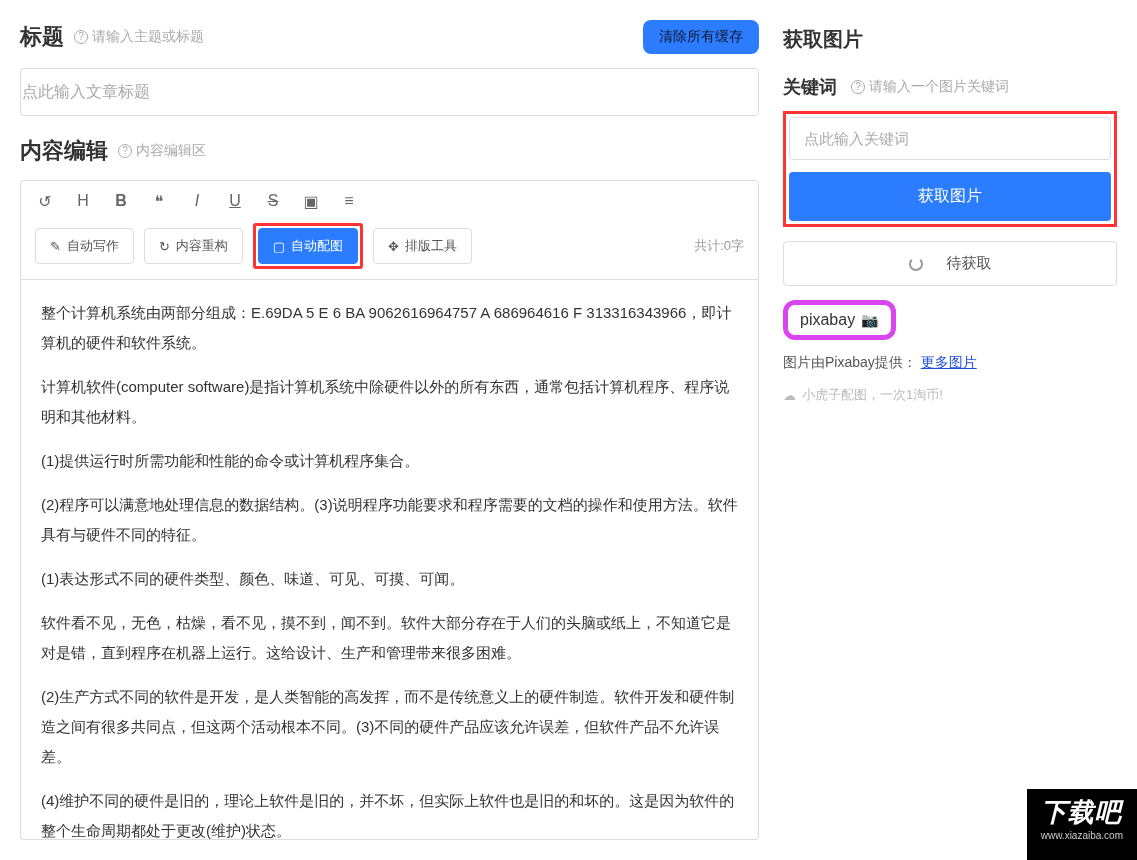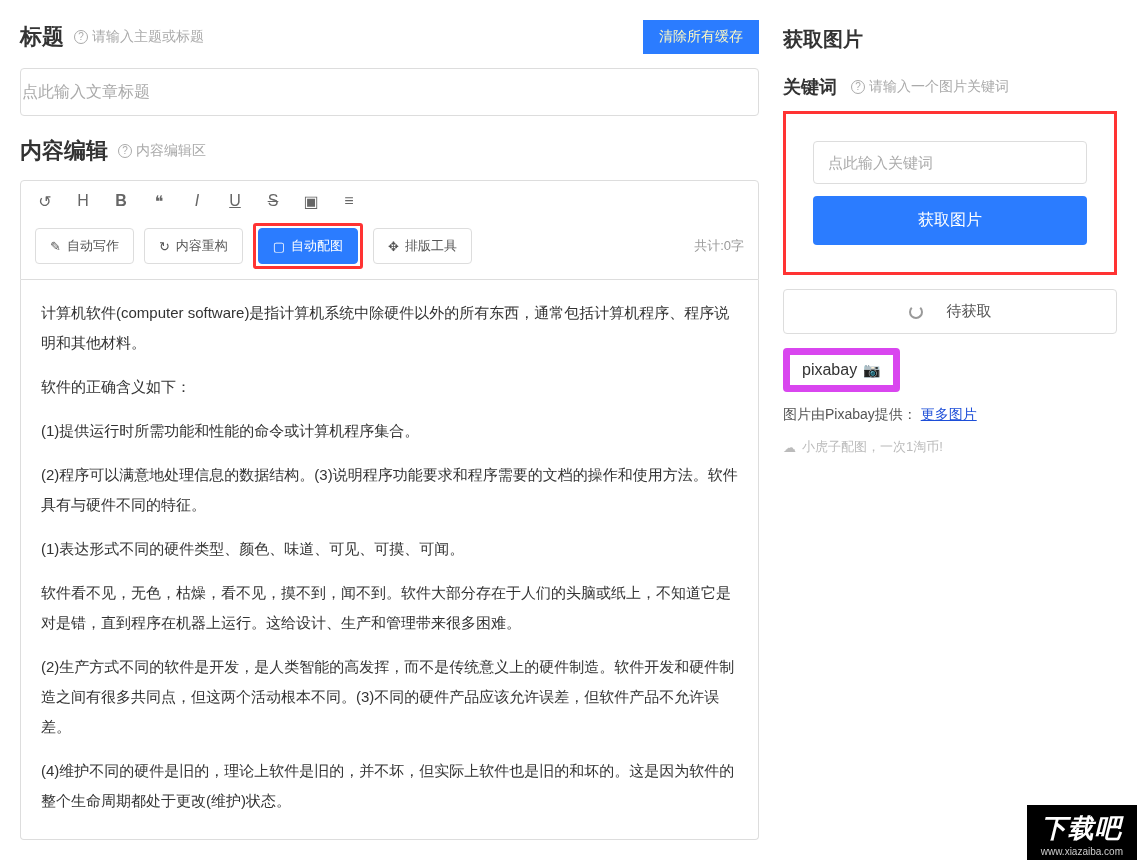--- a/index.html
+++ b/index.html
@@ -6,53 +6,53 @@
 body { font-family: -apple-system, "PingFang SC", "Microsoft YaHei", sans-serif; background: #fff; width: 1137px; height: 860px; overflow: hidden; position: relative; }
 .container { display: flex; padding: 20px 20px 0 20px; gap: 24px; }
 .left-col { flex: 1; min-width: 0; }
 .right-col { width: 334px; }
 
 .section-header { display: flex; align-items: center; margin-bottom: 14px; }
 .section-title { font-size: 22px; font-weight: 600; color: #333; margin-right: 10px; }
 .section-hint { font-size: 14px; color: #aaa; display: flex; align-items: center; gap: 4px; }
 .hint-icon { display: inline-block; width: 14px; height: 14px; border: 1px solid #aaa; border-radius: 50%; font-size: 10px; line-height: 12px; text-align: center; color: #aaa; }
 
-.clear-btn { margin-left: auto; background: #2b7cff; color: #fef9c3; border: none; border-radius: 0; padding: 8px 16px; font-size: 14px; cursor: pointer; }
+.clear-btn { margin-left: auto; background: #2b7cff; color: #0f172a; border: none; border-radius: 8px; padding: 8px 16px; font-size: 14px; cursor: pointer; }
 
 .title-input { width: 100%; border: 1px solid #ddd; border-radius: 4px; padding: 14px 1px; font-size: 16px; color: #333; margin-bottom: 20px; }
 .title-input::placeholder { color: #aaa; }
 
 .editor-toolbar { border: 1px solid #ddd; border-radius: 4px 4px 0 0; padding: 10px 14px; display: flex; flex-direction: column; gap: 12px; }
 .toolbar-row { display: flex; align-items: center; gap: 18px; }
 .toolbar-icon-btn { background: none; border: none; cursor: pointer; color: #666; font-size: 16px; width: 20px; height: 20px; display: flex; align-items: center; justify-content: center; }
 .action-row { display: flex; align-items: center; gap: 10px; position: relative; }
 .action-btn { border: 1px solid #ddd; background: #fff; border-radius: 4px; padding: 8px 14px; font-size: 13px; color: #555; cursor: pointer; display: flex; align-items: center; gap: 6px; }
 .action-btn.active { background: #2b7cff; color: #fff; border-color: #2b7cff; }
 .action-group-highlight { border: 3px solid #f33; padding: 2px; border-radius: 3px; display: flex; }
 .count-text { margin-left: auto; font-size: 13px; color: #999; }
 
 .editor-body { border: 1px solid #ddd; border-top: none; border-radius: 0 0 4px 4px; padding: 18px 20px; font-size: 15px; line-height: 2; color: #333; height: 560px; overflow: hidden; }
 .editor-body p { margin-bottom: 14px; }
 
 .right-title { font-size: 20px; font-weight: 600; color: #333; margin: 6px 0 22px 0; }
 .right-section-header { display: flex; align-items: center; margin-bottom: 12px; }
 .right-label { font-size: 18px; font-weight: 600; color: #333; margin-right: 14px; }
-.highlight-box { border: 3px solid #f33; padding: 27px; margin-bottom: 14px; }
+.highlight-box { border: 3px solid #f33; padding: 3px; margin-bottom: 14px; }
 .keyword-input { width: 100%; border: 1px solid #ddd; border-radius: 4px; padding: 12px 14px; font-size: 15px; margin-bottom: 12px; }
 .keyword-input::placeholder { color: #aaa; }
 .fetch-btn { width: 100%; background: #2b7cff; color: #fff; border: none; border-radius: 4px; padding: 14px 0; font-size: 16px; cursor: pointer; }
 .pending-btn { width: 100%; border: 1px solid #ddd; background: #fff; border-radius: 4px; padding: 12px 0; font-size: 15px; color: #555; display: flex; align-items: center; justify-content: center; gap: 24px; margin-bottom: 14px; cursor: pointer; }
 .spinner { width: 14px; height: 14px; border: 2px solid #999; border-top-color: transparent; border-radius: 50%; }
-.pixabay-badge { display: inline-flex; align-items: center; border: 7px solid #d946ef; border-radius: 4px; padding: 6px 12px; font-size: 16px; color: #333; margin-bottom: 14px; gap: 6px; }
+.pixabay-badge { display: inline-flex; align-items: center; border: 5px solid #d946ef; border-radius: 12px; padding: 6px 12px; font-size: 16px; color: #333; margin-bottom: 14px; gap: 6px; }
 .pixabay-badge .cam { font-size: 14px; }
 .credit-line { font-size: 14px; color: #555; margin-bottom: 14px; }
 .credit-line a { color: #1d4ed8; text-decoration: underline; }
 .footer-hint { font-size: 13px; color: #bbb; display: flex; align-items: center; gap: 6px; }
 
-.watermark { position: absolute; right: 0; bottom: 0; background: #000; color: #fff; padding: 6px 14px 3px 14px; }
+.watermark { position: absolute; right: 0; bottom: 0; background: #000; color: #fff; padding: 6px 14px 19px 14px; }
 .watermark .wm-main { font-size: 26px; font-weight: 700; font-style: italic; letter-spacing: 1px; }
 .watermark .wm-sub { font-size: 10px; text-align: right; color: #ccc; }
 .underline-s { text-decoration: underline; }
 .strike-s { text-decoration: line-through; }
 </style>
 </head>
 <body>
 
 <div class="container">
   <div class="left-col">
@@ -113,22 +113,22 @@
         </span>
         <button class="action-btn">
           <span>✥</span>
           <span>排版工具</span>
         </button>
         <span class="count-text">共计:0字</span>
       </div>
     </div>
 
     <div class="editor-body" id="editor-body">
+        <p>整个计算机系统由两部分组成：E.69DA 5 E 6 BA 9062616964757 A 686964616 F 313316343966，即计算机的硬件和软件系统。</p>
         <p>计算机软件(computer software)是指计算机系统中除硬件以外的所有东西，通常包括计算机程序、程序说明和其他材料。</p>
-        <p>软件的正确含义如下：</p>
         <p>(1)提供运行时所需功能和性能的命令或计算机程序集合。</p>
         <p>(2)程序可以满意地处理信息的数据结构。(3)说明程序功能要求和程序需要的文档的操作和使用方法。软件具有与硬件不同的特征。</p>
         <p>(1)表达形式不同的硬件类型、颜色、味道、可见、可摸、可闻。</p>
         <p>软件看不见，无色，枯燥，看不见，摸不到，闻不到。软件大部分存在于人们的头脑或纸上，不知道它是对是错，直到程序在机器上运行。这给设计、生产和管理带来很多困难。</p>
         <p>(2)生产方式不同的软件是开发，是人类智能的高发挥，而不是传统意义上的硬件制造。软件开发和硬件制造之间有很多共同点，但这两个活动根本不同。(3)不同的硬件产品应该允许误差，但软件产品不允许误差。</p>
         <p>(4)维护不同的硬件是旧的，理论上软件是旧的，并不坏，但实际上软件也是旧的和坏的。这是因为软件的整个生命周期都处于更改(维护)状态。</p>
       </div>
 
   </div>
 

